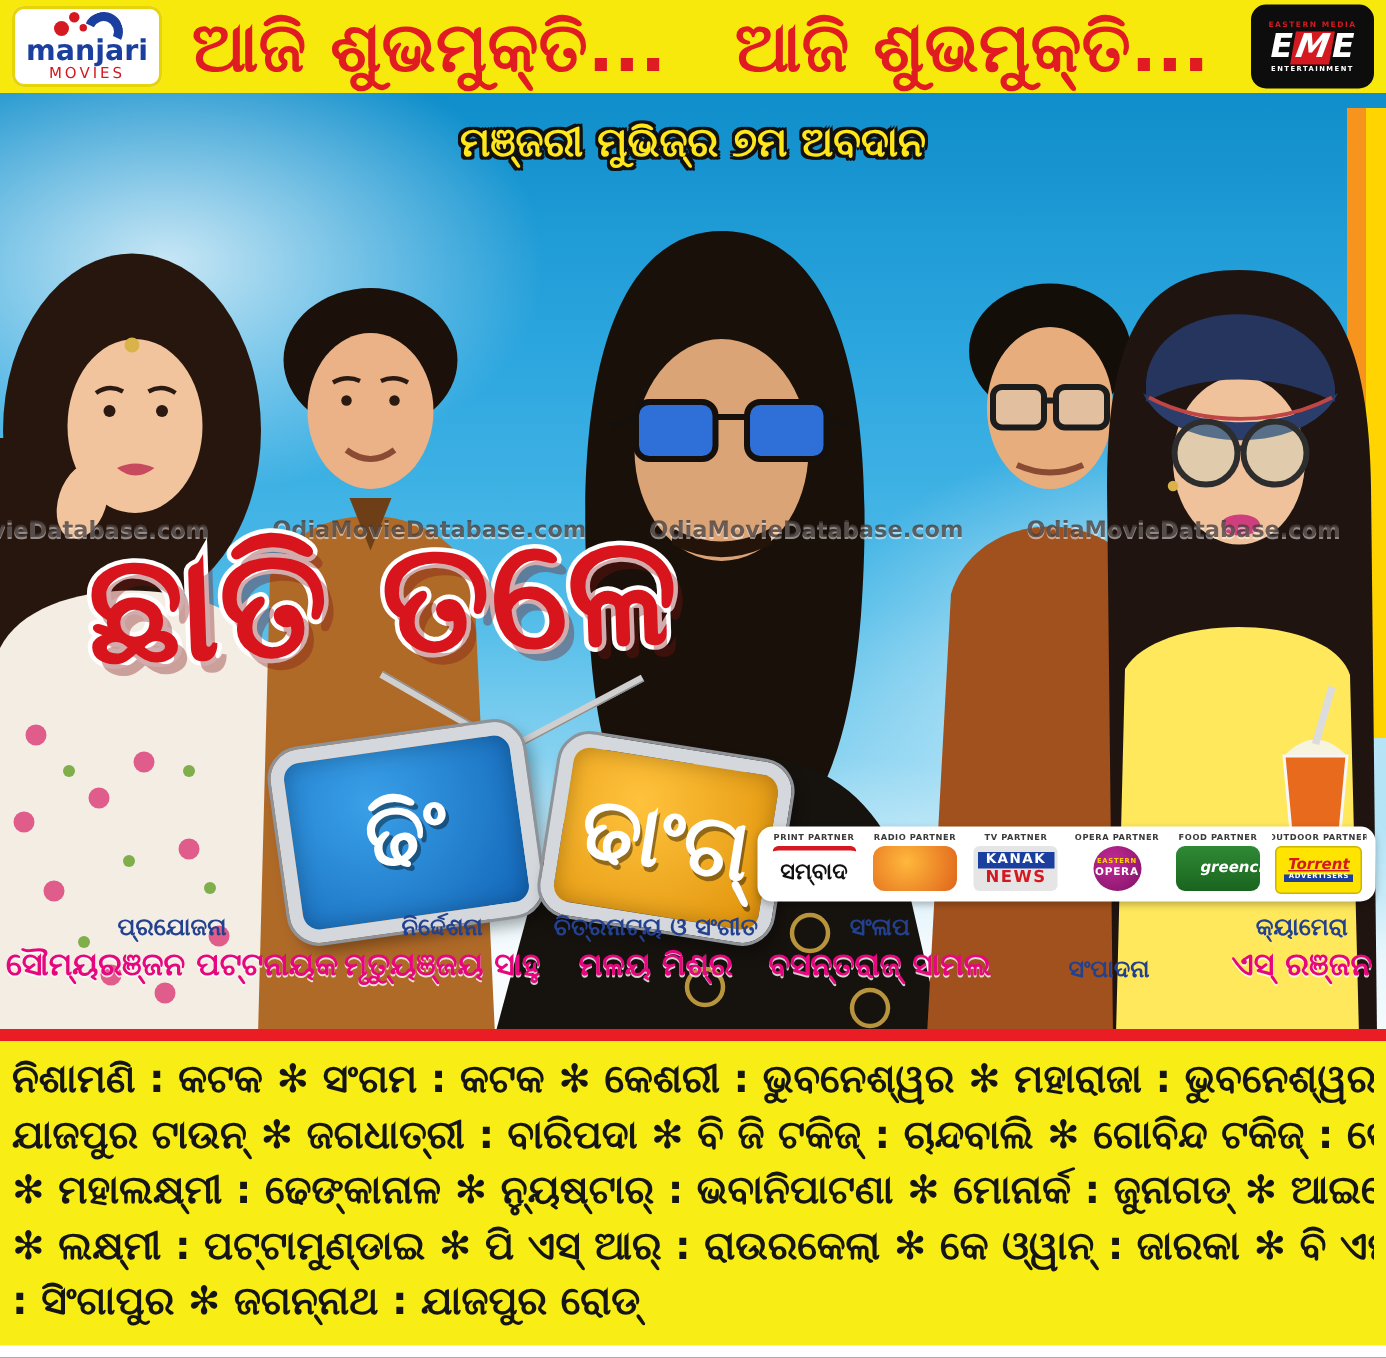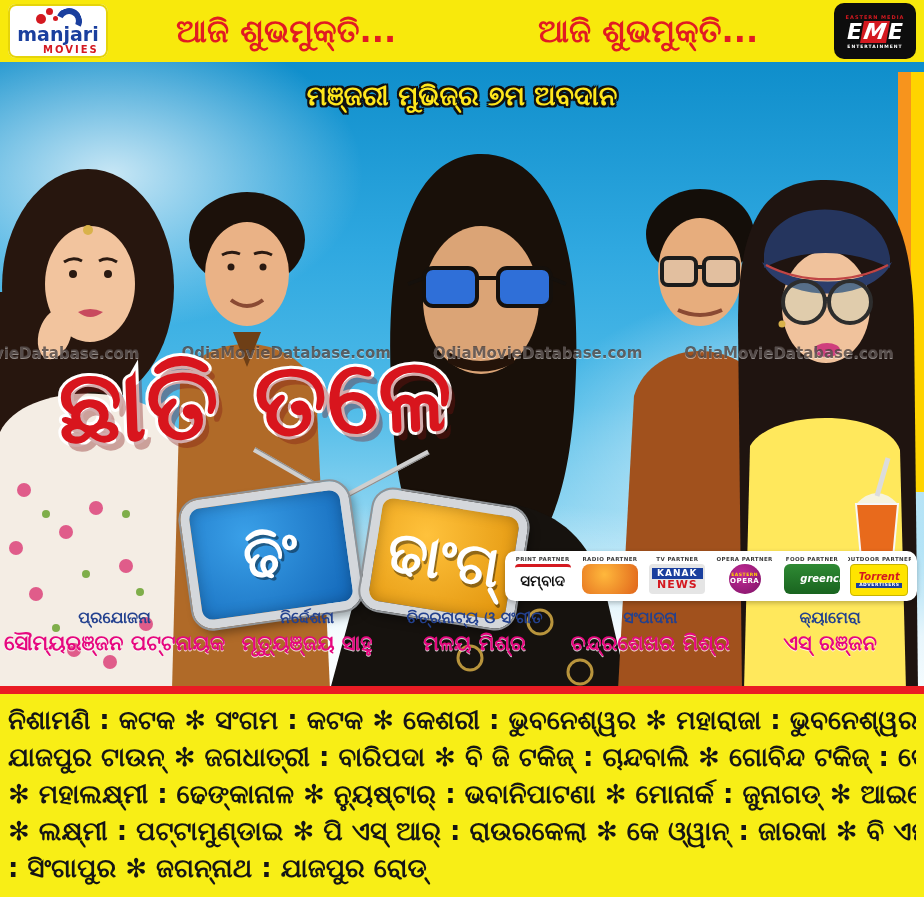--- a/index.html
+++ b/index.html
@@ -11,22 +11,22 @@
   .manjari-logo{position:absolute;left:8px;top:4px;width:100px;height:54px;background:#fff;border-radius:8px;
     box-shadow:0 0 0 2px #e5d40a inset;display:flex;flex-direction:column;align-items:center;justify-content:flex-end;padding-bottom:3px;box-sizing:border-box;}
   .mm-art{position:absolute;top:4px;left:28px;width:46px;height:18px;}
   .mm-arc{position:absolute;right:0;top:0;width:26px;height:26px;border:6px solid #1a3f9e;border-radius:50%;border-bottom-color:transparent;border-left-color:transparent;transform:rotate(-20deg);box-sizing:border-box;}
   .mm-dot{position:absolute;border-radius:50%;background:#d41920;}
   .mm-d1{left:0;top:6px;width:10px;height:10px;}
   .mm-d2{left:10px;top:0;width:7px;height:7px;}
   .mm-d3{left:17px;top:8px;width:5px;height:5px;}
   .mm-text{line-height:1;text-align:center;margin-top:20px;}
   .mm-name{font-size:19px;font-weight:800;color:#1a3f9e;letter-spacing:0;}
-  .mm-movies{display:block;font-size:10px;font-weight:700;color:#d41920;letter-spacing:2px;margin-top:1px;text-align:right;}
-  .headline{flex:1;text-align:center;font-size:32px;font-weight:800;color:#e11b22;letter-spacing:0;}
+  .mm-movies{display:block;font-size:10px;font-weight:400;color:#d41920;letter-spacing:2px;margin-top:1px;}
+  .headline{flex:1;text-align:center;font-size:46px;font-weight:800;color:#e11b22;letter-spacing:0;}
   .headline.left{margin-left:105px;}
   .headline.right{margin-right:95px;}
   .eme-logo{position:absolute;right:8px;top:3px;width:82px;height:56px;background:#0d0d0d;border-radius:10px;
     display:flex;flex-direction:column;align-items:center;justify-content:center;gap:1px;}
   .eme-top{font-size:5px;font-weight:700;color:#d41920;letter-spacing:1px;}
   .eme-mid{font-size:22px;font-weight:800;color:#fff;font-style:italic;line-height:1;}
   .eme-mid .m-red{background:#d41920;padding:0 2px;transform:skewX(-10deg);display:inline-block;}
   .eme-bottom{font-size:4.5px;font-weight:700;color:#fff;letter-spacing:1px;}
 
   
@@ -73,28 +73,28 @@
   .logo-radio{background:radial-gradient(circle at 40% 35%, #ffb83c, #e0641a);border-radius:8px;}
   .logo-kanak{background:#e5e5e5;}
   .logo-kanak .l1{font-size:9px;font-weight:800;color:#fff;background:#1a3f9e;padding:1px 5px;letter-spacing:1px;}
   .logo-kanak .l2{font-size:11px;font-weight:800;color:#d41920;letter-spacing:1px;}
   .logo-opera{background:radial-gradient(circle at 40% 35%, #c42a96, #7c1266);border-radius:50%;width:32px;height:30px;}
   .logo-opera .l1{font-size:4.5px;font-weight:800;color:#ffd400;letter-spacing:.5px;}
   .logo-opera .l2{font-size:7px;font-weight:800;color:#fff;letter-spacing:.5px;}
   .logo-green{background:linear-gradient(180deg,#2f8a34,#19641f);border-radius:6px;}
   .logo-green .l-single{font-size:10px;font-weight:700;font-style:italic;color:#fff;margin-left:45px;}
   .logo-torrent{background:#ffe400;border:1px solid #c9b400;}
-  .logo-torrent .l1{font-size:10px;font-weight:800;font-style:italic;color:#d41920;}
+  .logo-torrent .l1{font-size:10px;font-weight:800;font-style:italic;color:#d41920;text-decoration:underline;}
   .logo-torrent .l2{font-size:4.5px;font-weight:800;color:#fff;background:#1a3f9e;padding:0 3px;letter-spacing:.5px;}
 
   
   .credits-row{position:absolute;left:0;top:546px;width:100%;z-index:6;display:flex;align-items:flex-end;padding:0 4px;box-sizing:border-box;}
   .credit{display:flex;flex-direction:column;align-items:center;justify-content:flex-end;white-space:nowrap;}
   .credit:nth-child(1){flex:1.35;} .credit:nth-child(2){flex:1.0;} .credit:nth-child(3){flex:1.05;}
-  .credit:nth-child(4){flex:1.1;} .credit:nth-child(5){flex:1.1;} .credit:nth-child(6){flex:.75;font-style:italic;}
+  .credit:nth-child(4){flex:1.1;} .credit:nth-child(5){flex:1.1;} .credit:nth-child(6){flex:.75;}
   .c-role{font-size:16px;font-weight:700;color:#23418f;}
   .c-name{font-size:21px;font-weight:800;color:#e6077f;margin-top:4px;text-shadow:0 1px 0 rgba(255,255,255,.8);}
 
   
   .divider{width:100%;height:8px;background:#ea1c24;}
   .theatres{width:100%;height:203px;background:#f8ee16;padding:8px 8px 0 8px;box-sizing:border-box;}
   .t-line{font-size:26px;font-weight:800;color:#151515;line-height:37px;white-space:nowrap;overflow:hidden;}
 </style>
 </head>
 <body>
@@ -287,22 +287,25 @@
         </div>
         <div class="credit">
           <div class="c-role">ନିର୍ଦ୍ଦେଶନା</div>
           <div class="c-name">ମୃତ୍ୟୁଞ୍ଜୟ ସାହୁ</div>
         </div>
         <div class="credit">
           <div class="c-role">ଚିତ୍ରନାଟ୍ୟ ଓ ସଂଗୀତ</div>
           <div class="c-name">ମଳୟ ମିଶ୍ର</div>
         </div>
         <div class="credit">
+          <div class="c-role">ସଂଳାପ</div>
+          <div class="c-name">ବସନ୍ତରାଜ୍ ସାମଲ</div>
+        </div>
+        <div class="credit">
           <div class="c-role">ସଂପାଦନା</div>
-          <div class="c-name">ଚନ୍ଦ୍ରଶେଖର ମିଶ୍ର</div>
         </div>
         <div class="credit">
           <div class="c-role">କ୍ୟାମେରା</div>
           <div class="c-name">ଏସ୍ ରଞ୍ଜନ</div>
         </div>
       </div>
   </div>
 
   <div class="divider"></div>
   <div class="theatres" id="theatre-list">

